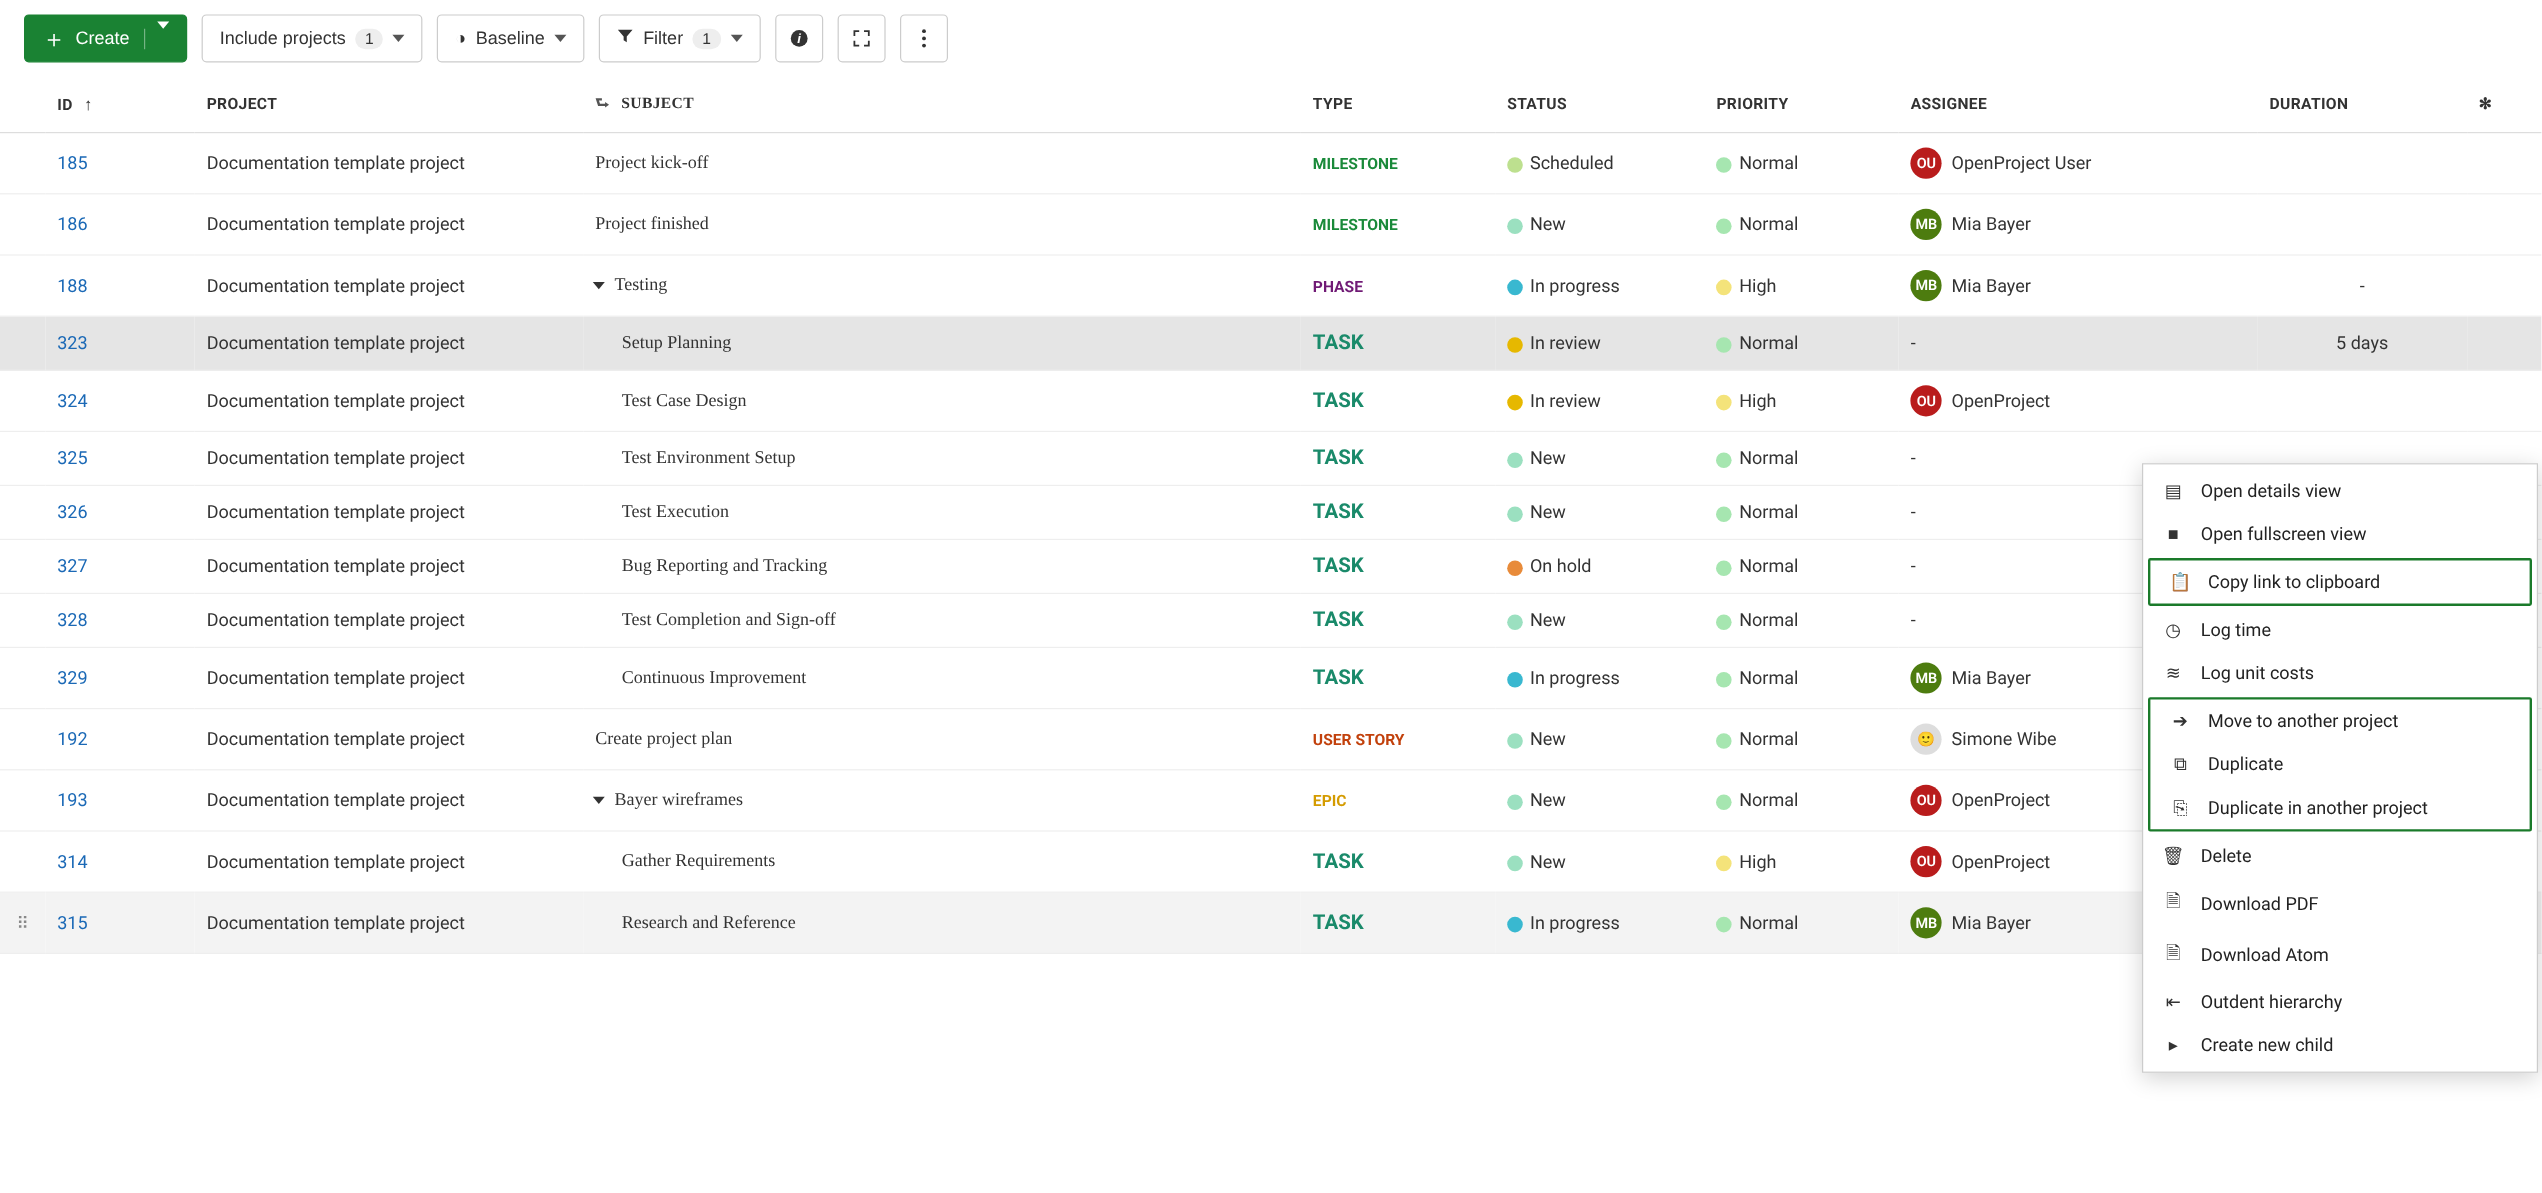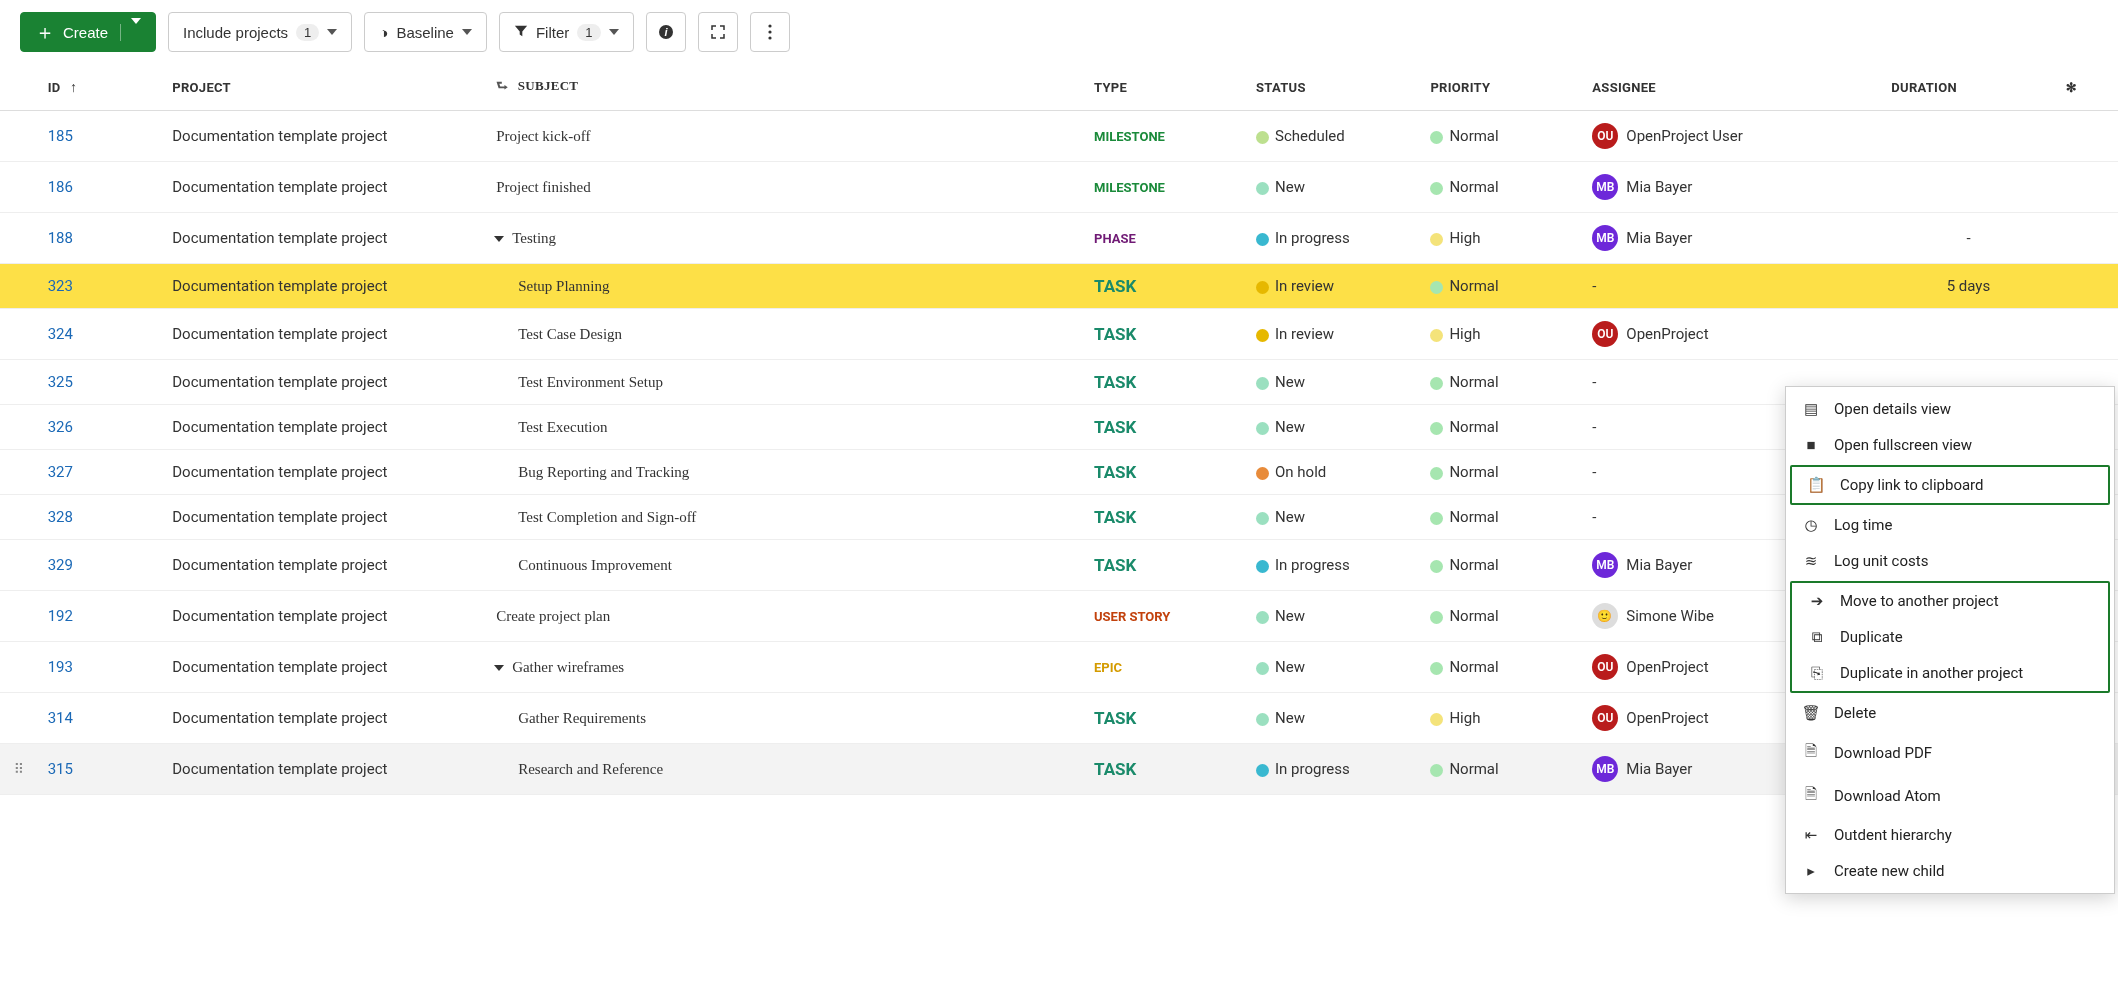--- a/index.html
+++ b/index.html
@@ -81,21 +81,21 @@
     text-transform: uppercase;
     letter-spacing: 0.3px;
   }
   .wp-table tbody td {
     padding: 12px 10px;
     border-bottom: 1px solid #eee;
     vertical-align: middle;
     font-size: 15px;
     color: #333;
   }
-  .wp-table tbody tr.selected { background: #fde047; }
+  .wp-table tbody tr.selected { background: #e5e5e5; }
   .wp-table tbody tr.hover { background: #f3f3f3; }
   .col-handle { width: 30px; text-align:center; }
   .col-id { width: 100px; }
   .col-project { width: 260px; }
   .col-subject { width: 480px; font-family: Liberation Serif, serif; }
   .col-type { width: 130px; }
   .col-status { width: 140px; }
   .col-priority { width: 130px; }
   .col-assignee { width: 240px; }
   .col-duration { width: 140px; text-align:center;}
@@ -118,21 +118,21 @@
     width: 26px; height: 26px;
     border-radius: 50%;
     display: inline-flex;
     align-items: center;
     justify-content: center;
     color: #fff;
     font-size: 12px;
     font-weight: 600;
   }
   .avatar-ou { background: #b91c1c; }
-  .avatar-mb { background: #6d28d9; }
+  .avatar-mb { background: #4d7c0f; }
   .avatar-img { background: #ddd; }
   .expand-icon {
     display:inline-block;
     width:0;height:0;
     border-top:5px solid transparent;
     border-bottom:5px solid transparent;
     border-left:6px solid #333;
     transform: rotate(90deg);
     margin-right: 10px;
     vertical-align: middle;
@@ -401,21 +401,21 @@
             <span class="avatar avatar-img">🙂</span>
             <span>Simone Wibe</span>
           </span></td>
         <td class="col-duration"></td>
         <td class="col-actions"></td>
       </tr>
       <tr>
         <td class="col-handle"></td>
         <td class="col-id"><a class="id-link">193</a></td>
         <td class="col-project">Documentation template project</td>
-        <td class="col-subject"><span class="expand-icon"></span><span>Gather wireframes</span></td>
+        <td class="col-subject"><span class="expand-icon"></span><span>Bayer wireframes</span></td>
         <td class="col-type"><span class="type-epic">EPIC</span></td>
         <td class="col-status"><span class="status-dot" style="background:#9be0c0"></span><span>New</span></td>
         <td class="col-priority"><span class="status-dot" style="background:#a6e6b0"></span><span>Normal</span></td>
         <td class="col-assignee"><span class="assignee">
             <span class="avatar avatar-ou">OU</span>
             <span>OpenProject</span>
           </span></td>
         <td class="col-duration"></td>
         <td class="col-actions"></td>
       </tr>

